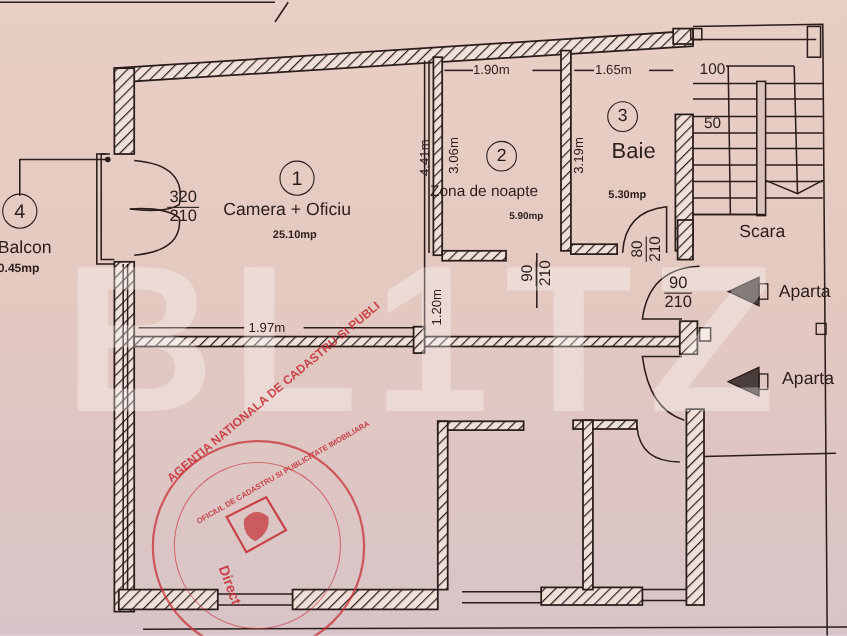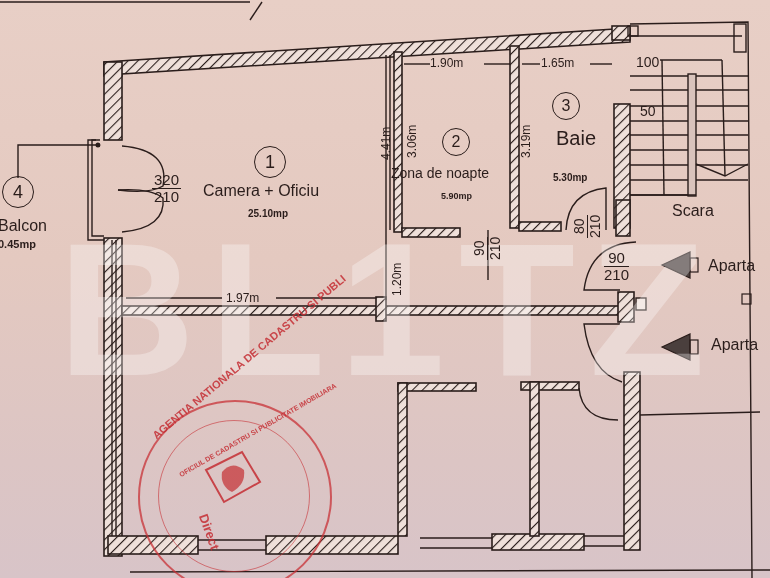--- a/index.html
+++ b/index.html
@@ -159,21 +159,21 @@
 </svg>
 
 <div class="watermark">BL1TZ</div>
 
 <div class="circle-num" style="left:254px; top:146px;">1</div>
 <div class="lbl room-name" style="left:203px; top:183px;">Camera + Oficiu</div>
 <div class="lbl room-area" style="left:248px; top:209px;">25.10mp</div>
 
 <div class="circle-num" style="left:442px; top:128px; width:26px; height:26px; font-size:16px;">2</div>
 <div class="lbl" style="left:391px; top:166px; font-size:14px;">Zona de noapte</div>
-<div class="lbl room-area" style="left:441px; top:192px; font-size:9px;">5.90mp</div>
+<div class="lbl room-area" style="left:463px; top:192px; font-size:9px;">5.90mp</div>
 
 <div class="circle-num" style="left:552px; top:92px; width:26px; height:26px; font-size:16px;">3</div>
 <div class="lbl" style="left:556px; top:128px; font-size:20px;">Baie</div>
 <div class="lbl room-area" style="left:553px; top:153px;margin-top:20px;">5.30mp</div>
 
 <div class="circle-num" style="left:2px; top:176px;">4</div>
 <div class="lbl room-name" style="left:-2px; top:218px;">Balcon</div>
 <div class="lbl room-area" style="left:-2px; top:239px; font-size:11px;">0.45mp</div>
 
 <div class="lbl" style="left:672px; top:203px; font-size:16px;">Scara</div>

